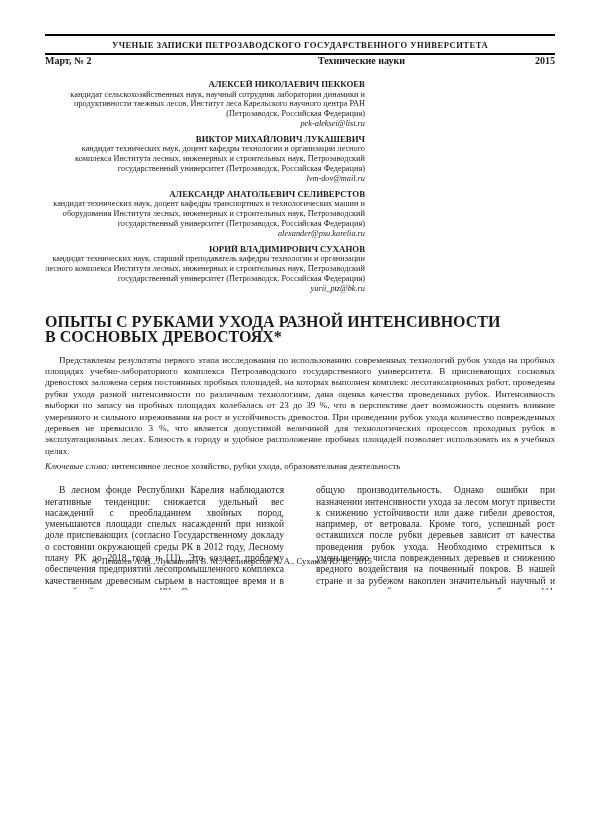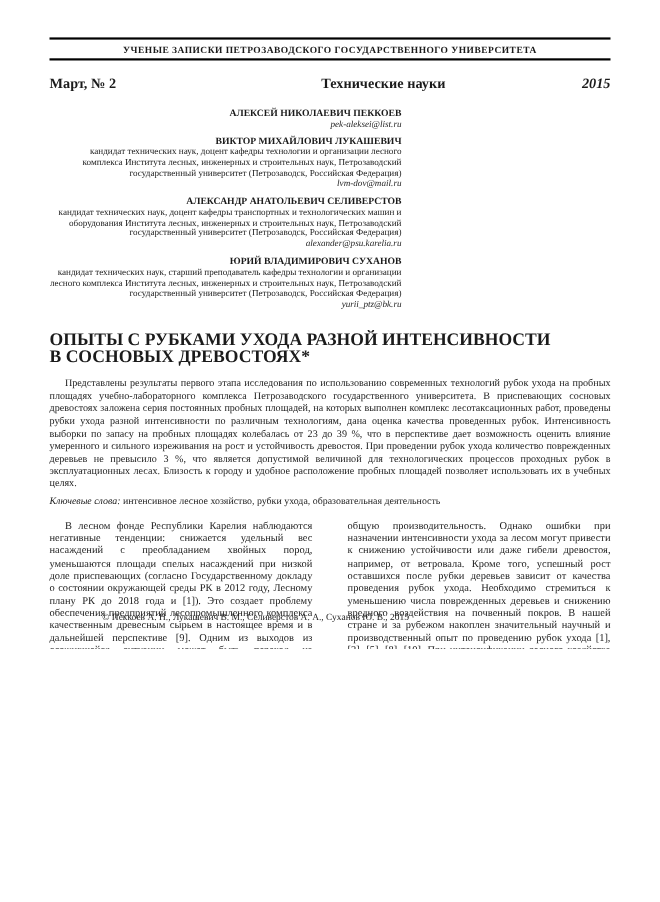--- a/index.html
+++ b/index.html
@@ -18,27 +18,26 @@
     border-top: 2px solid #000;
     border-bottom: 2px solid #000;
     text-align: center;
     font-weight: bold;
     font-size: 8.6px;
     letter-spacing: 0.45px;
     padding: 4px 0 3px 0;
   }
   .meta-row {
     display: flex;
-    margin-top: 13px;
     font-weight: bold;
-    font-size: 13px;
+    font-size: 10px;
   }
   .meta-left  { flex: 1; text-align: left; }
   .meta-center{ flex: 1.4; text-align: right; }
-  .meta-right { flex: 1; text-align: right; font-style: italic; }
+  .meta-right { flex: 1; text-align: right; }
   .udk-authors {
     display: flex;
     margin-top: 13px;
     align-items: flex-start;
   }
   .udk { flex: 1; font-size: 9px; padding-top: 3px; }
   .authors { width: 320px; text-align: right; }
   .author-block { margin-bottom: 5px; }
   .author-name  { font-weight: bold; font-size: 8.8px; line-height: 10.5px; }
   .author-affil { font-size: 8.3px; line-height: 9.8px; }
@@ -90,20 +89,21 @@
     <span class="meta-left">Март, № 2</span>
     <span class="meta-center">Технические науки</span>
     <span class="meta-right">2015</span>
   </div>
 
   <div class="udk-authors">
     <div class="authors">
 
       <div class="author-block">
         <div class="author-name">АЛЕКСЕЙ НИКОЛАЕВИЧ ПЕККОЕВ</div>
+        <div class="author-affil">кандидат сельскохозяйственных наук, научный сотрудник лаборатории динамики и продуктивности таежных лесов, Институт леса Карельского научного центра РАН (Петрозаводск, Российская Федерация)</div>
         <div class="author-email">pek-aleksei@list.ru</div>
       </div>
 
       <div class="author-block">
         <div class="author-name">ВИКТОР МИХАЙЛОВИЧ ЛУКАШЕВИЧ</div>
         <div class="author-affil">кандидат технических наук, доцент кафедры технологии и организации лесного комплекса Института лесных, инженерных и строительных наук, Петрозаводский государственный университет (Петрозаводск, Российская Федерация)</div>
         <div class="author-email">lvm-dov@mail.ru</div>
       </div>
 
       <div class="author-block">

